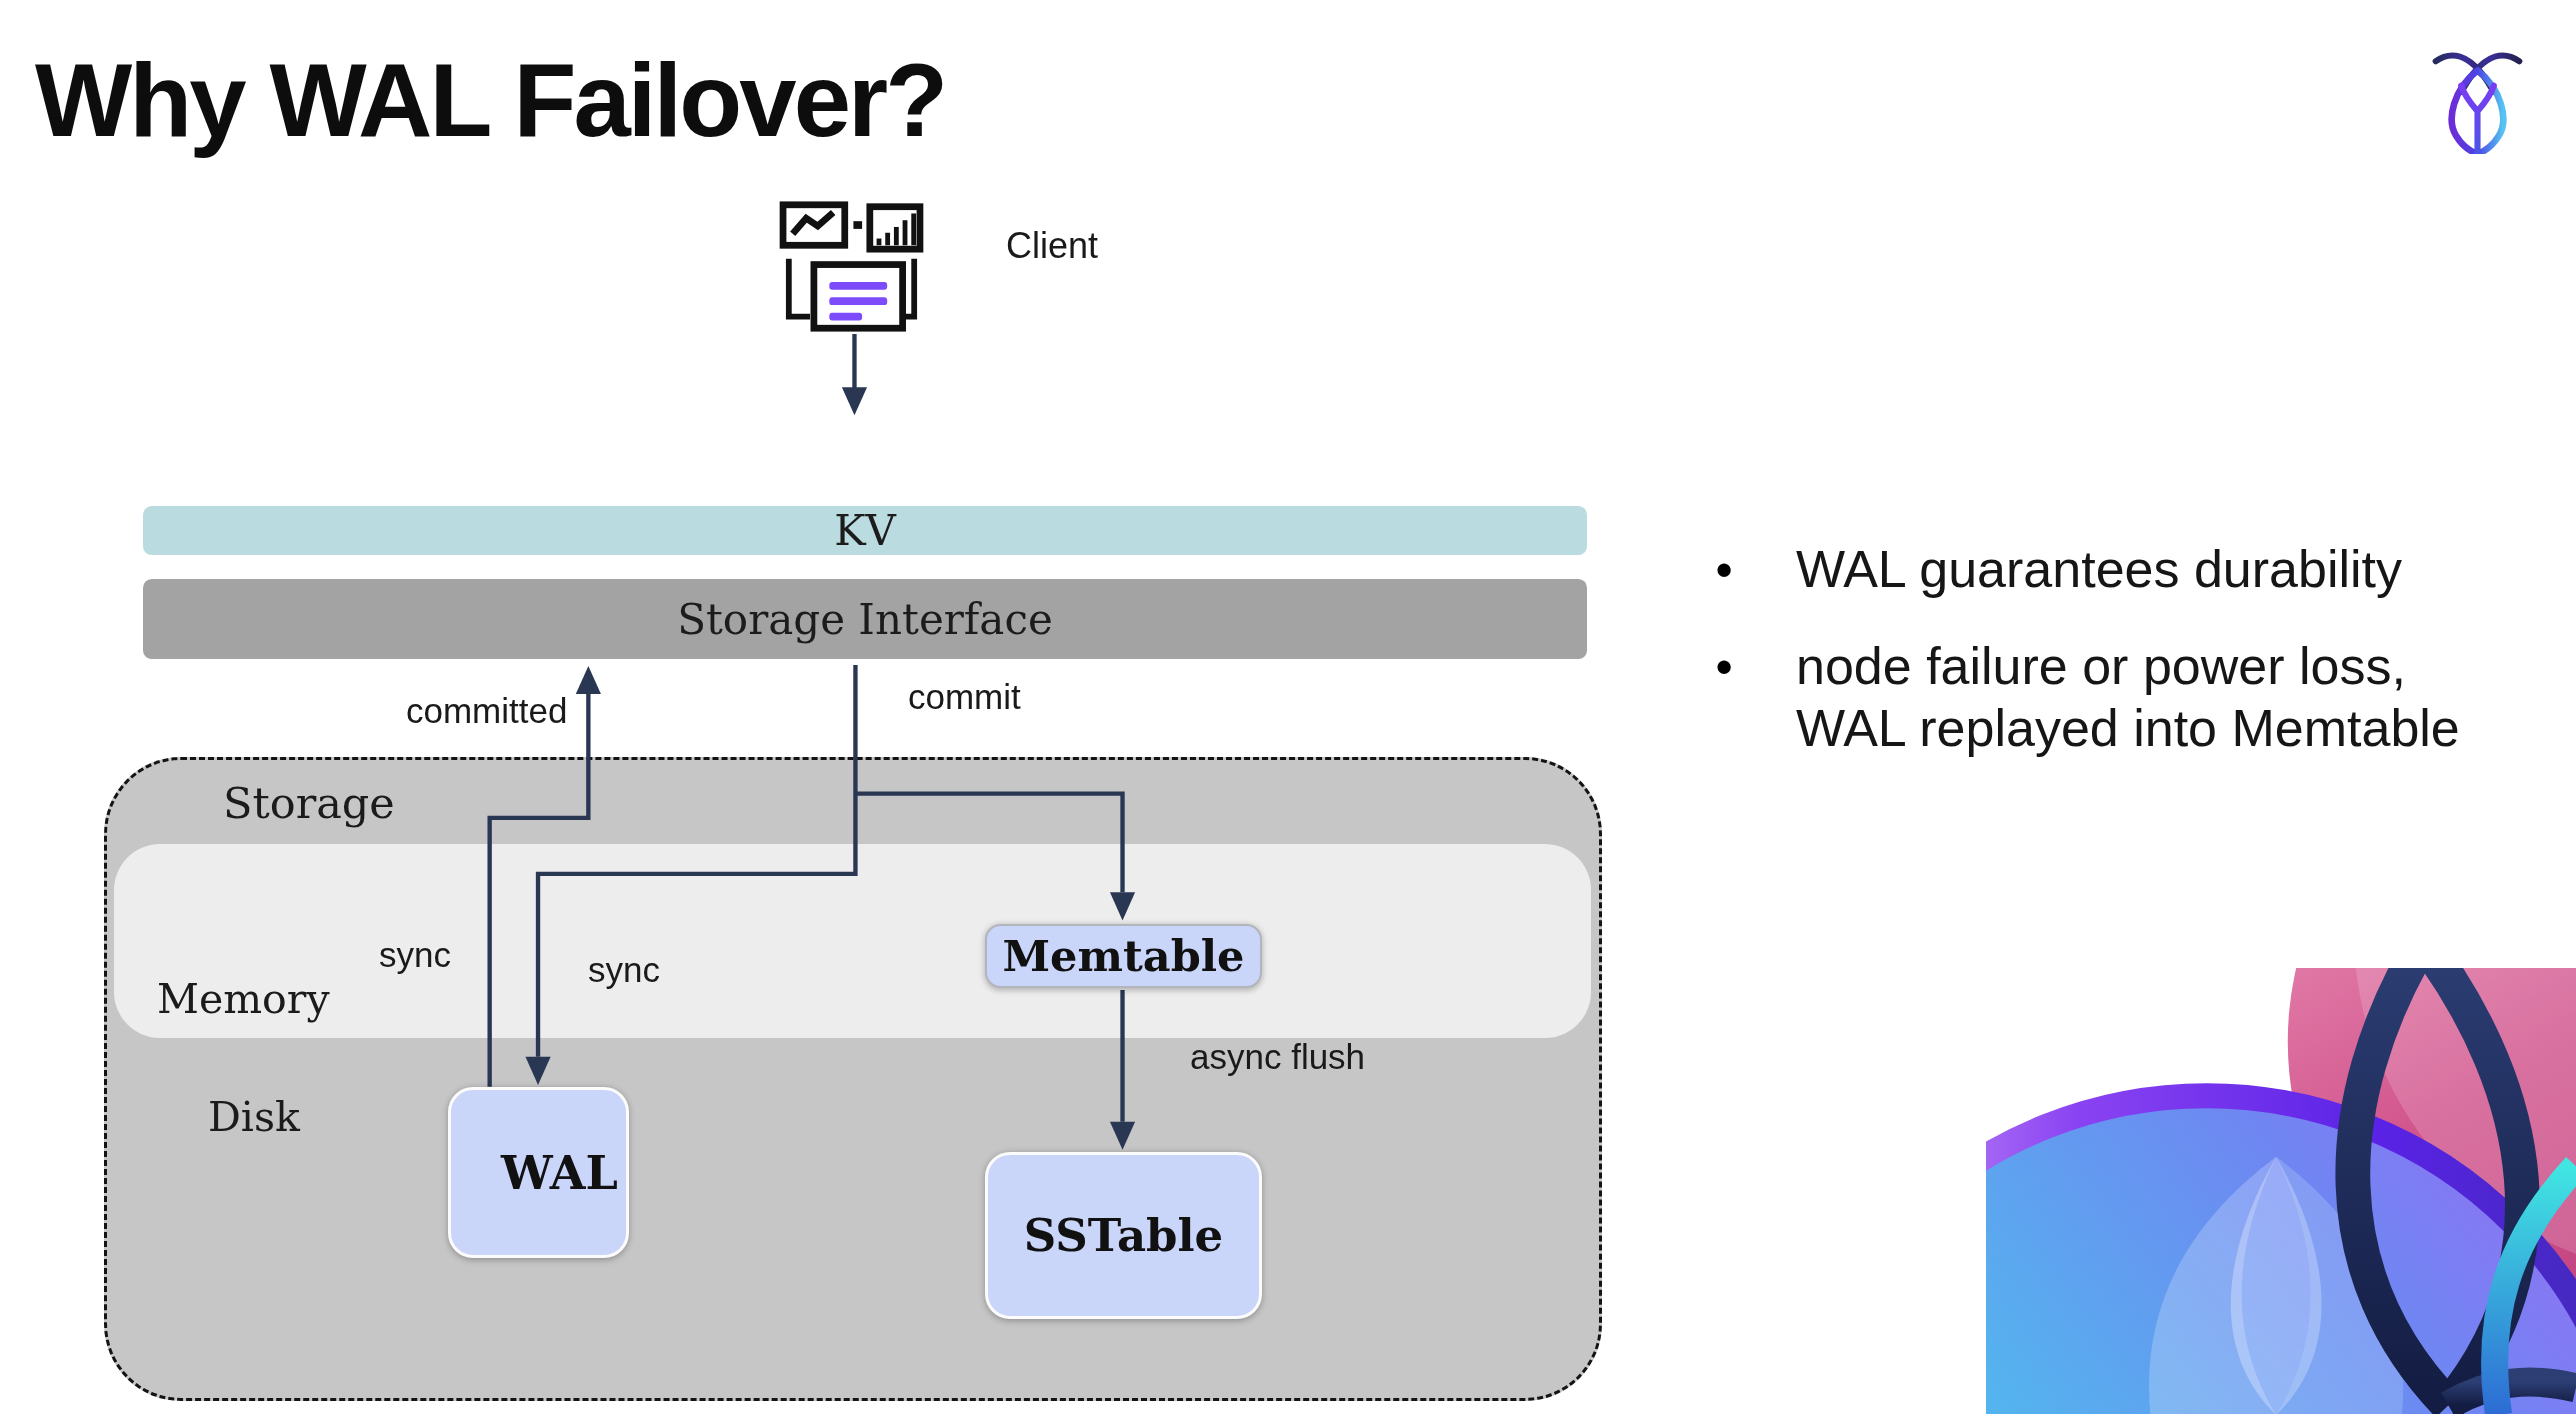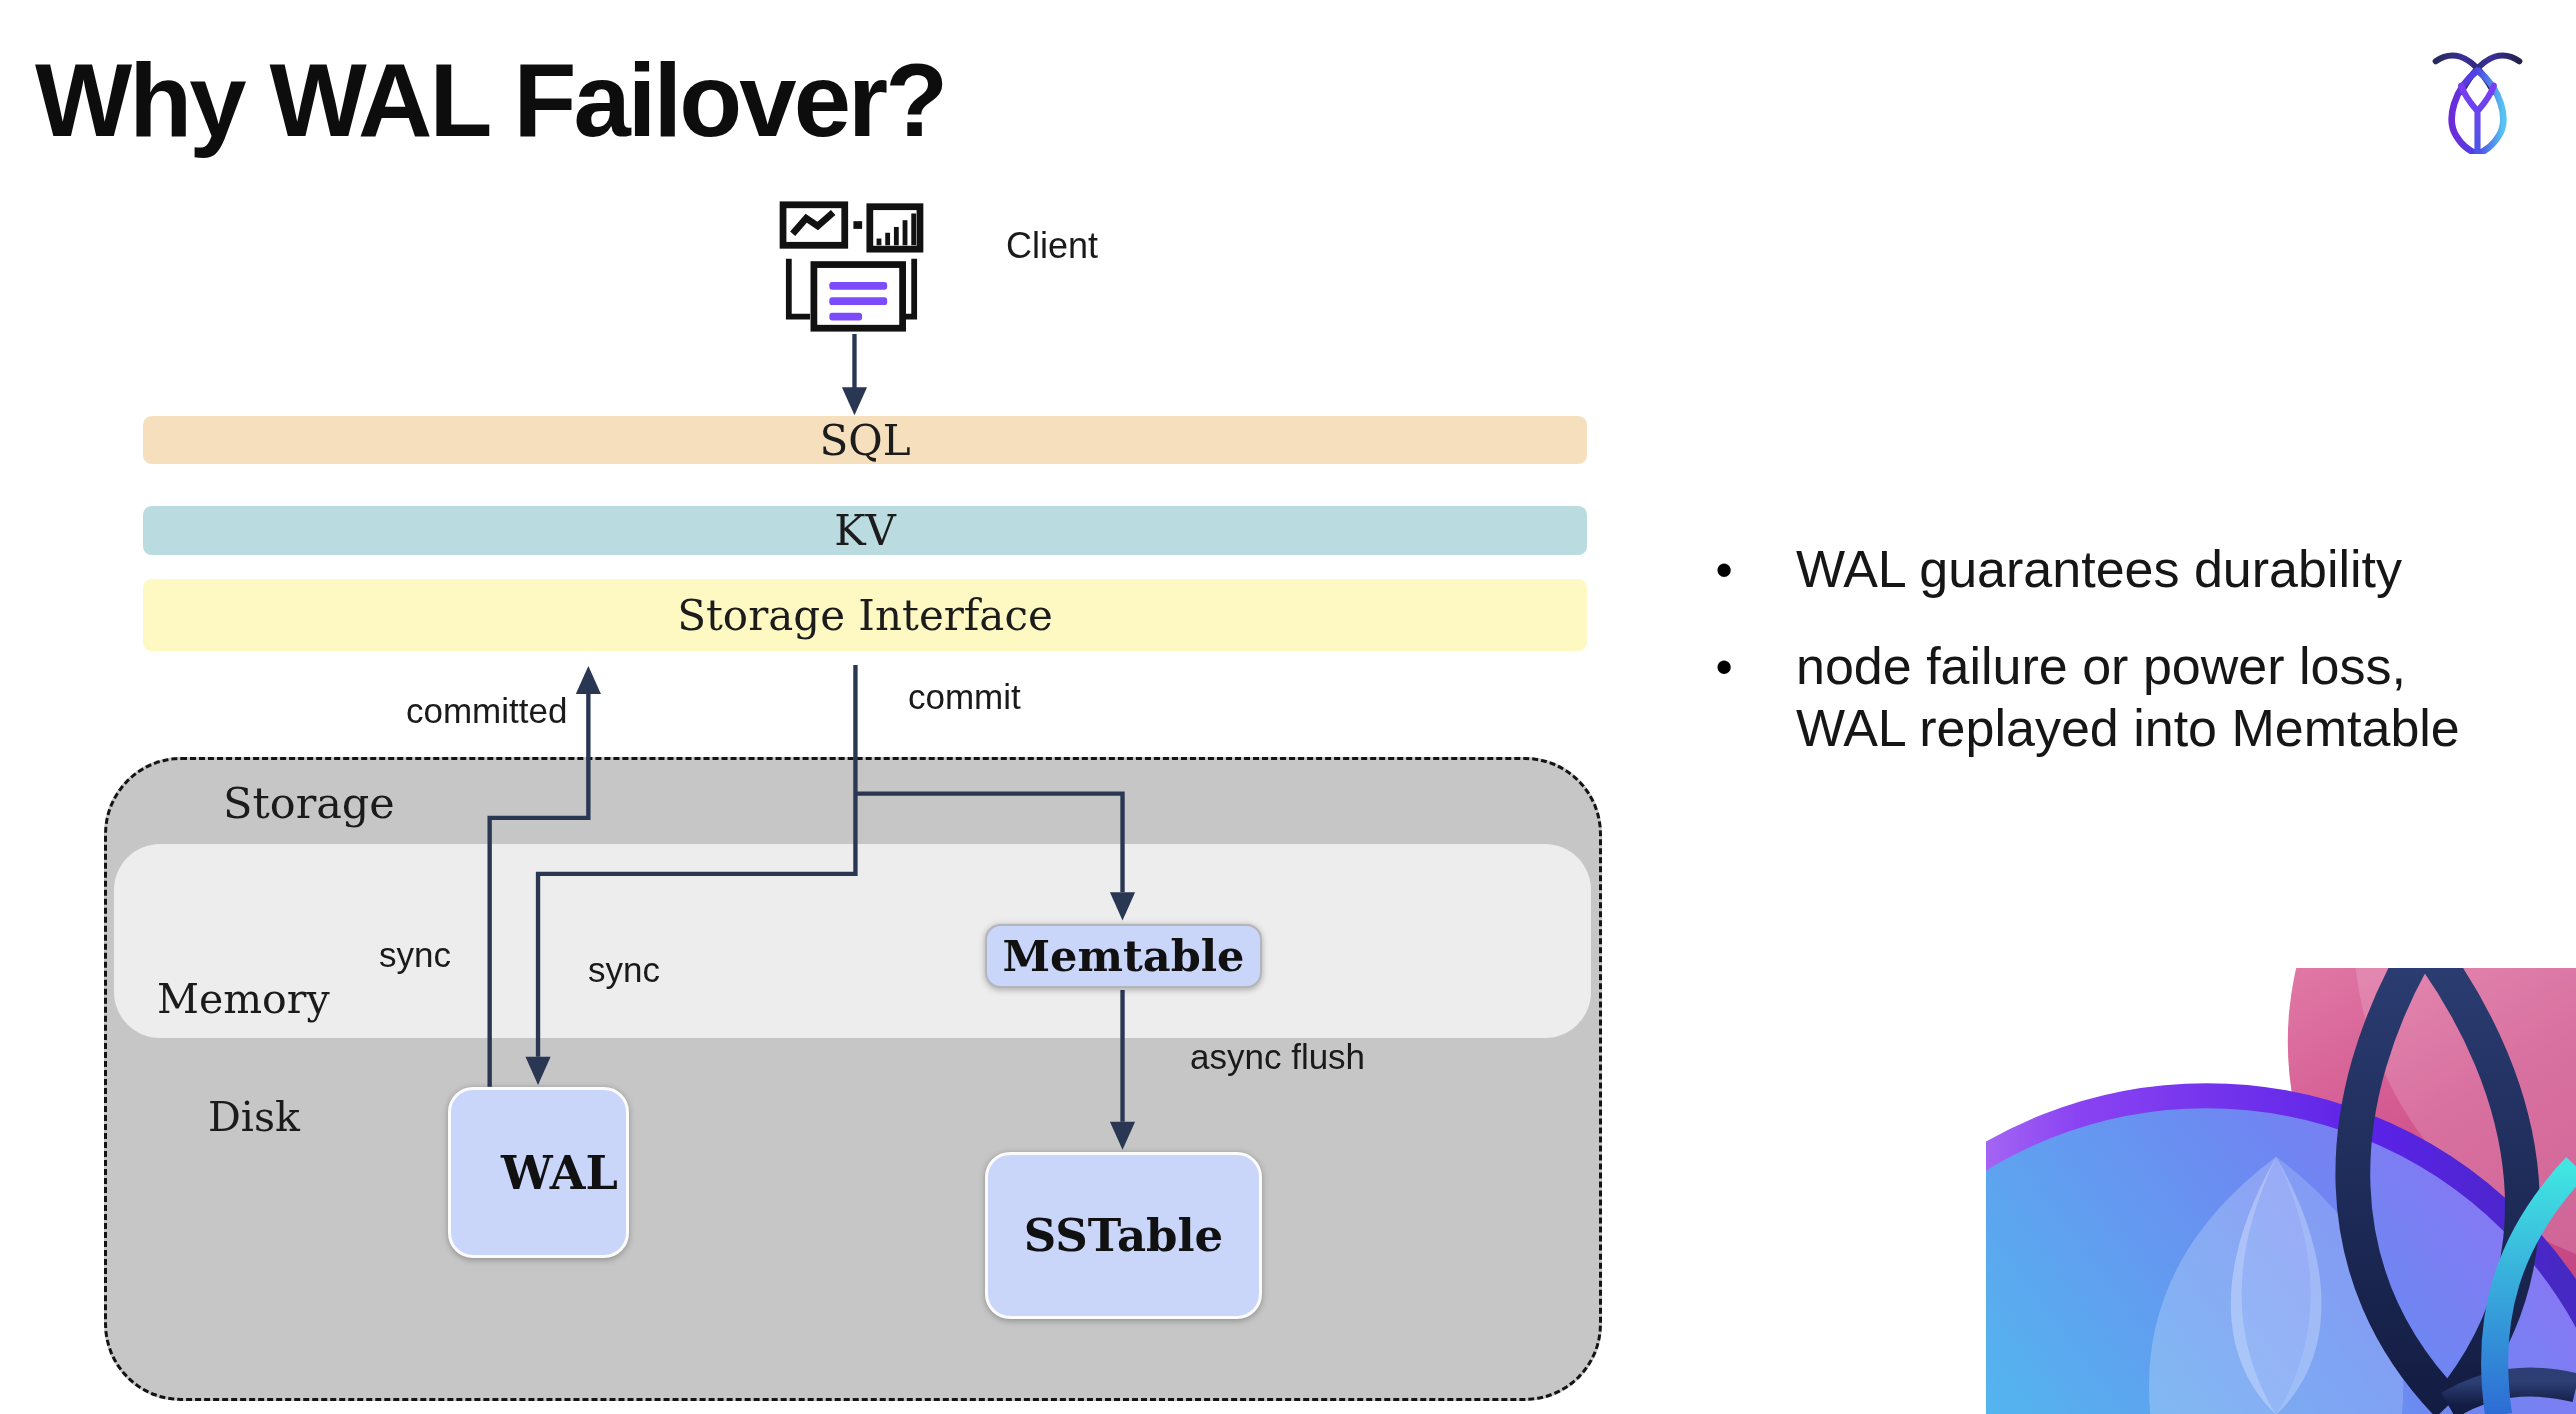--- a/index.html
+++ b/index.html
@@ -16,21 +16,21 @@
   
   .client-label{left:1006px;top:225px;font-size:36px;color:#1a1a1a;}
   
   .bar{
     left:143px;width:1444px;border-radius:8.7px;
     font-family:"DejaVu Serif",serif;font-size:42px;color:#1c1c1c;
     display:flex;align-items:center;justify-content:center;text-align:center;
   }
   .bar-sql{top:416px;height:48px;background:#f5dfbd;}
   .bar-kv{top:506px;height:49px;background:#badbdf;}
-  .bar-storage{top:579px;height:72px;background:#fef9c3;}
+  .bar-storage{top:579px;height:80px;background:#a3a3a3;}
   
   .pebble{
     left:104px;top:757px;width:1498px;height:644px;background:#c6c6c7;
     border:3.9px dashed #141414;border-radius:77px;box-sizing:border-box;
   }
   .memory-band{
     left:114px;top:844px;width:1477px;height:194px;background:#ededee;border-radius:46px;
   }
   .region-label{font-family:"DejaVu Serif",serif;color:#1b1b1b;}
   .pebble-label{left:223px;top:778px;font-size:43px;}
@@ -110,23 +110,20 @@
       <polyline points="10,62 10,122 32,122" fill="none" stroke="#111111" stroke-width="6"></polyline>
       <polyline points="140,62 140,122 118,122" fill="none" stroke="#111111" stroke-width="6"></polyline>
       <rect x="36" y="68" width="92" height="66" fill="#ffffff" stroke="#111111" stroke-width="7"></rect>
       <rect x="52" y="86" width="60" height="8" rx="3" fill="#7c4bfa"></rect>
       <rect x="52" y="102" width="60" height="8" rx="3" fill="#7c4bfa"></rect>
       <rect x="52" y="118" width="34" height="8" rx="3" fill="#7c4bfa"></rect>
     </svg>
   </div>
   <div class="abs client-label">Client</div>
 
-  <div class="abs bar bar-sql">
-    <span>SQL</span>
-  </div>
   <div class="abs bar bar-kv">
     <span>KV</span>
   </div>
   <div class="abs bar bar-storage">
     <span>Storage Interface</span>
   </div>
 
   <div class="abs pebble"></div>
   <div class="abs memory-band"></div>
   <div class="abs region-label pebble-label">Storage</div>

